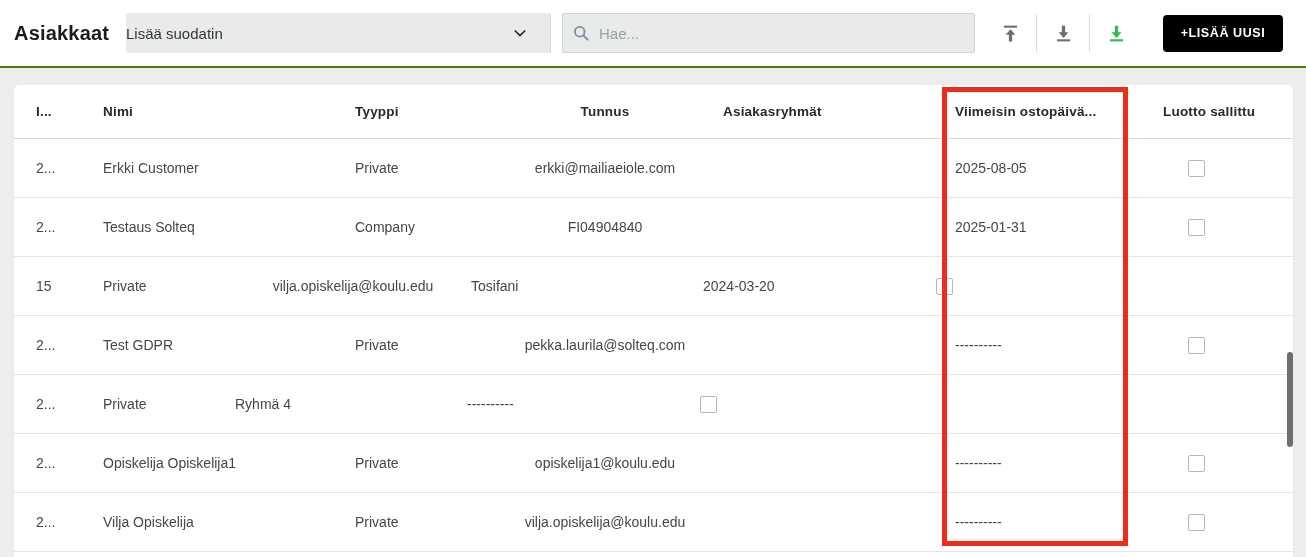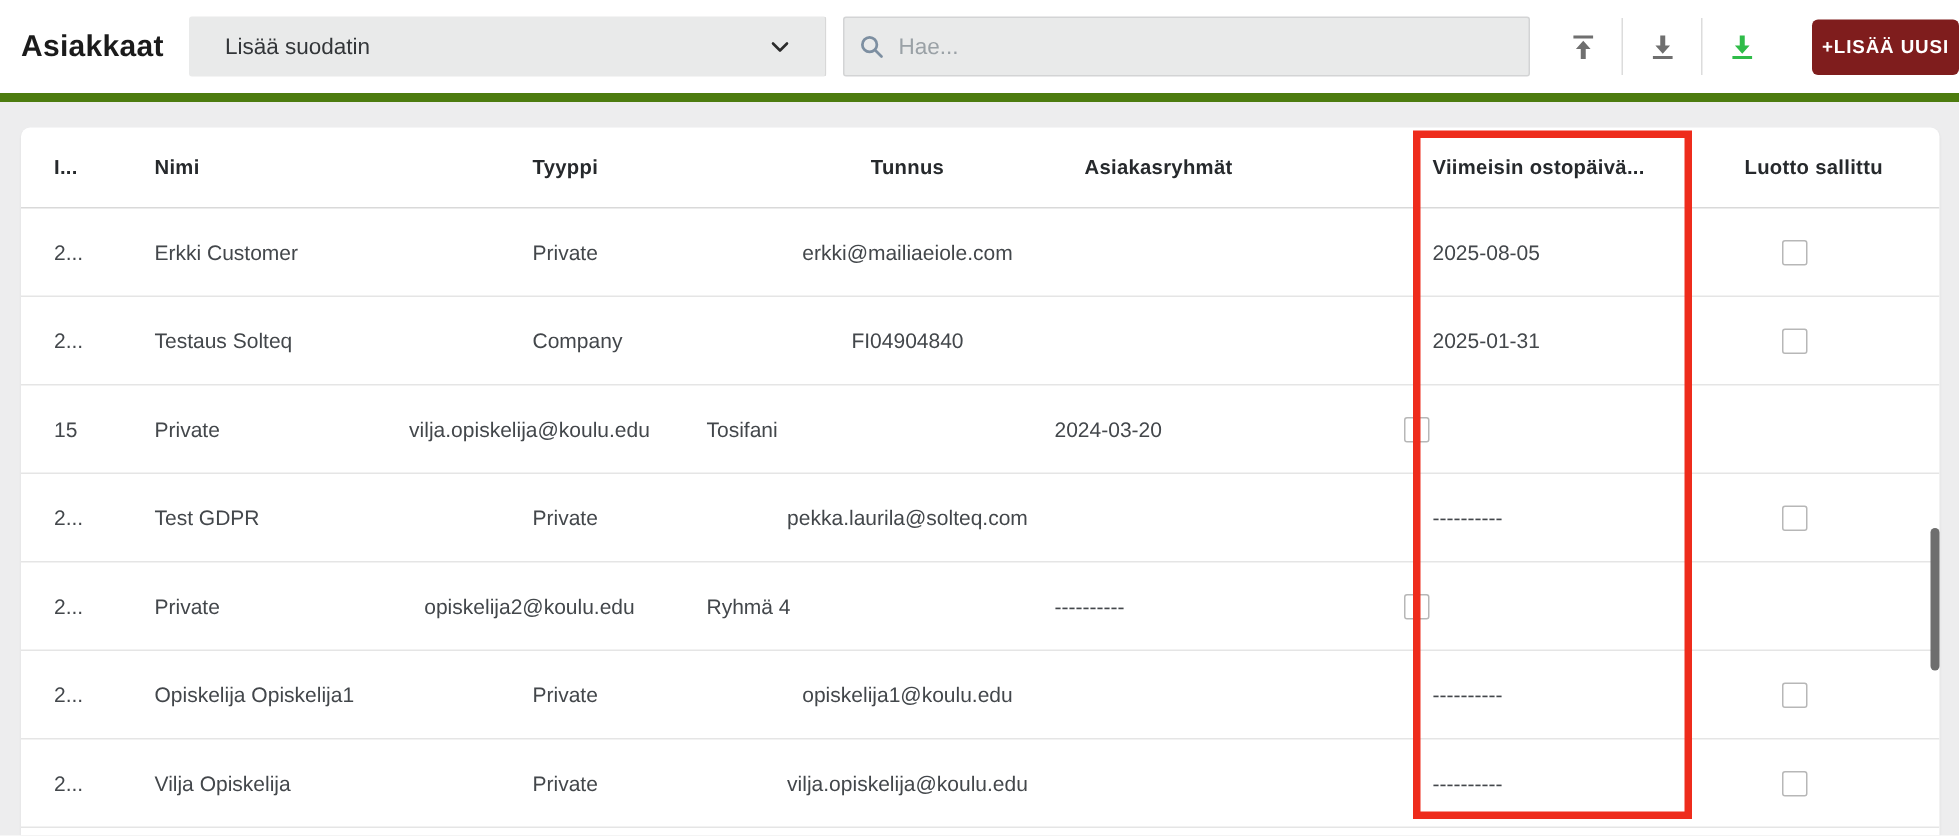--- a/index.html
+++ b/index.html
@@ -8,52 +8,52 @@
     font-family:"Liberation Sans", sans-serif;
     background:#ededee;
     position:relative;
     overflow:hidden;
     color:#43474b;
   }
 
   
   .toolbar {
     position:absolute; top:0; left:0; width:1306px; height:68px;
-    background:#ffffff; border-bottom:6px solid #4d7c0f;
+    background:#ffffff; border-bottom:2px solid #4d7c0f;
     display:flex; align-items:center; padding-left:14px;
   }
   .page-title {
     font-size:20px; font-weight:700; color:#1b1b1b; letter-spacing:0.2px;
     width:112px; flex:0 0 auto;
   }
   .filter-dropdown {
     width:425px; height:40px; background:#e9eaea; border-radius:2px;
-    display:flex; align-items:center; padding:0 24px; cursor:pointer;
+    display:flex; align-items:center; padding:0 0; cursor:pointer;
     flex:0 0 auto; position:relative; border-right:1px solid #d8d8d8;
   }
   .filter-dropdown .label { font-size:15px; color:#333639; }
   .filter-dropdown .chev { position:absolute; right:22px; top:12px; }
   .search-field {
-    margin-left:11px; width:458px; height:40px; background:#e9eaea;
+    margin-left:11px; width:413px; height:40px; background:#e9eaea;
     border:1px solid #d3d4d5; border-radius:2px;
     display:flex; align-items:center; padding:0 8px; flex:0 0 auto;
   }
   .search-field input {
     border:none; outline:none; background:transparent; font-size:15px;
     font-family:"Liberation Sans", sans-serif; color:#42474c; width:340px; margin-left:8px;
   }
   .search-field input::placeholder { color:#9aa1a6; }
   .icon-btn {
     width:42px; height:44px; display:flex; align-items:center; justify-content:center;
     background:none; border:none; cursor:pointer;
   }
   .icon-group { display:flex; align-items:center; margin-left:14px; }
   .v-divider { width:1px; height:38px; background:#dcdcdc; margin:0 5px; }
   .add-new-button {
-    margin-left:26px; width:120px; height:37px; background:#7f1d1d;
+    margin-left:26px; width:120px; height:37px; background:#000000;
     border:none; border-radius:4px; color:#ffffff; font-size:12.5px; font-weight:600;
     letter-spacing:0.6px; cursor:pointer; font-family:"Liberation Sans", sans-serif;
   }
 
   
   .card {
     position:absolute; left:14px; top:85px; width:1279px; height:472px;
     background:#ffffff; border-radius:6px 6px 0 0;
     box-shadow:0 1px 2px rgba(0,0,0,0.06);
     overflow:hidden;
@@ -203,21 +203,20 @@
     <div class="c-groups"></div>
     <div class="c-last">----------</div>
     <div class="c-credit">
         <input type="checkbox" class="credit-checkbox" style="">
       </div>
   </div>
 
   <div class="trow">
     <div class="c-id">2...</div>
     <div class="c-type">Private</div>
-    <div class="c-code">opiskelija2@koulu.edu</div>
     <div class="c-groups">Ryhmä 4</div>
     <div class="c-last">----------</div>
     <div class="c-credit">
         <input type="checkbox" class="credit-checkbox" style="">
       </div>
   </div>
 
   <div class="trow">
     <div class="c-id">2...</div>
     <div class="c-name">Opiskelija Opiskelija1</div>

